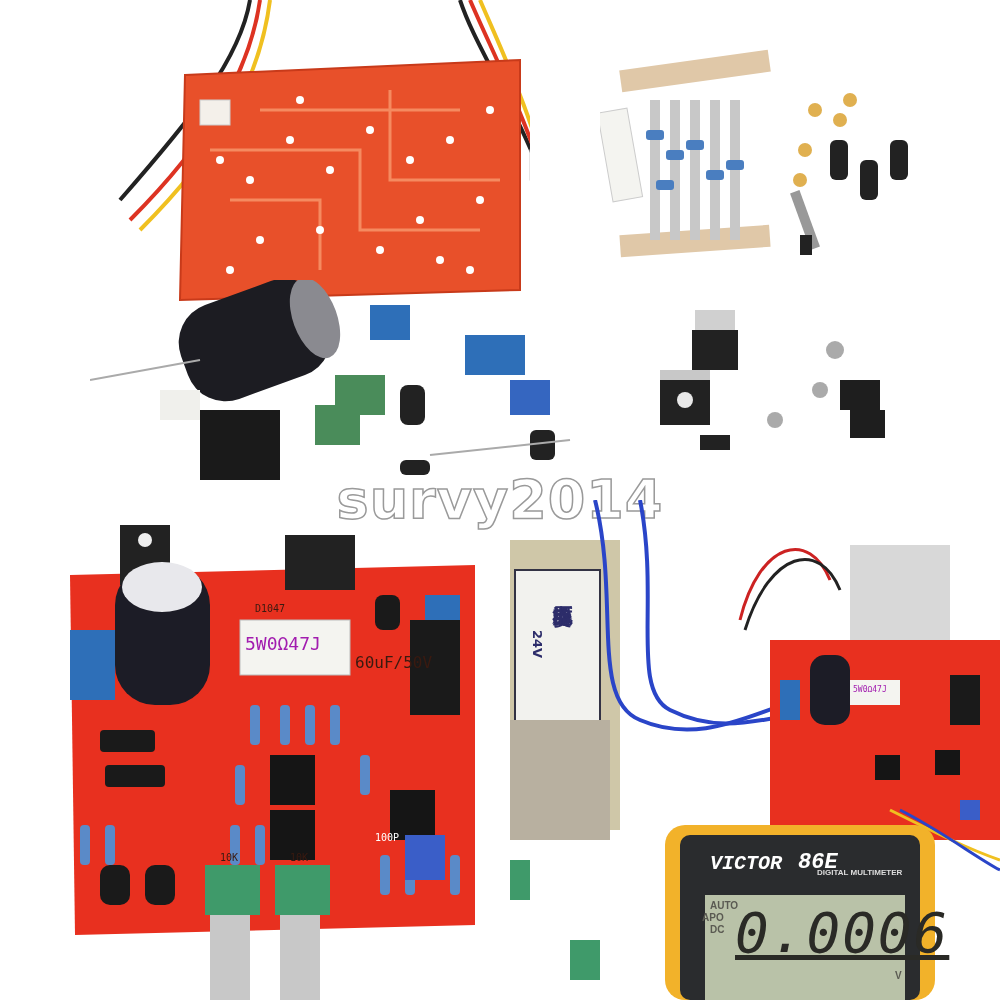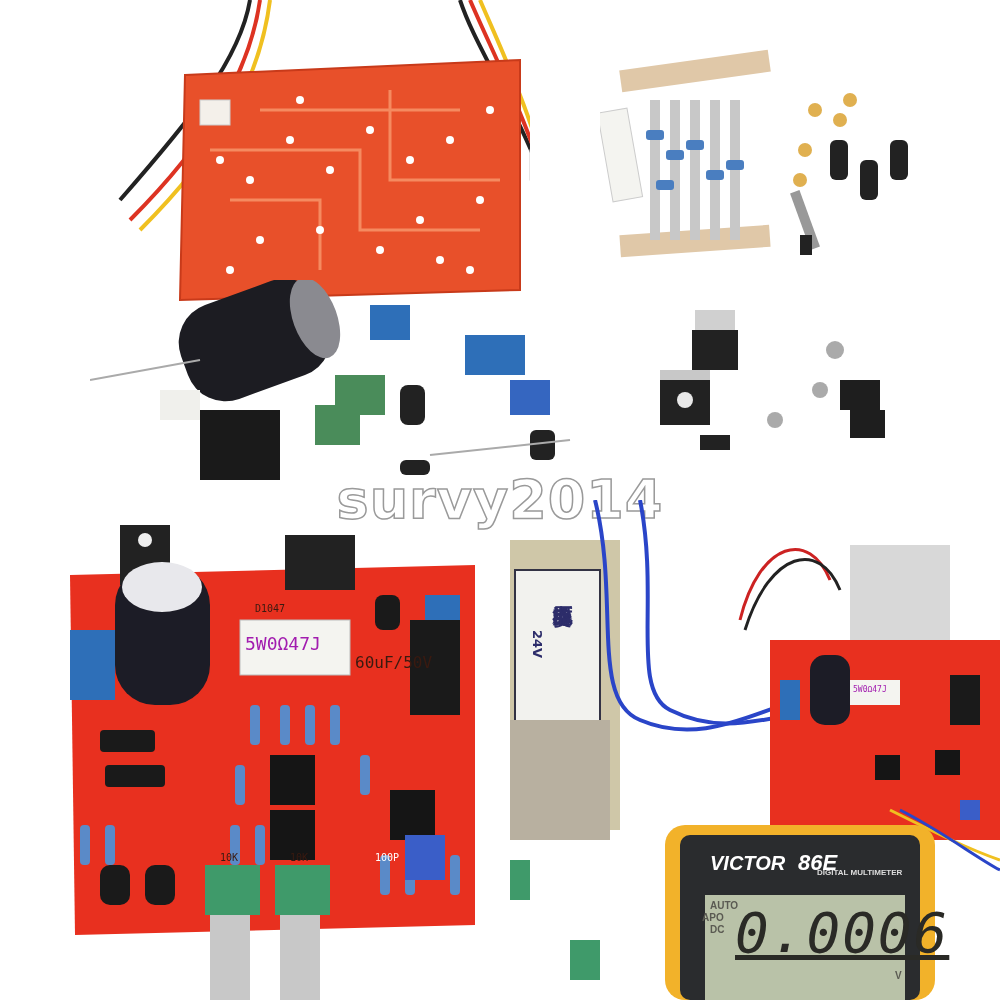--- a/index.html
+++ b/index.html
@@ -1,21 +1,21 @@
 <!DOCTYPE html>
 <html><head>
 <meta charset="utf-8">
 <style>
   html,body{margin:0;padding:0;}
   body{width:1000px;height:1000px;background:#ffffff;position:relative;overflow:hidden;font-family:"Liberation Sans",sans-serif;}
   .panel{position:absolute;overflow:hidden;}
   svg{display:block;}
   .watermark{position:absolute;left:335px;top:468px;width:330px;text-align:center;font-family:"DejaVu Sans",sans-serif;font-size:54px;font-weight:bold;letter-spacing:1px;color:rgba(255,255,255,0.85);-webkit-text-stroke:1.5px #9a9a9a;}
   .resistor-label{position:absolute;font-family:"DejaVu Sans Mono",monospace;color:#a21caf;}
-  .meter-brand{position:absolute;font-family:Liberation Sans, sans-serif;font-weight:bold;font-style:italic;}
+  .meter-brand{position:absolute;font-family:Liberation Mono, monospace;font-weight:bold;font-style:italic;}
   .lcd-digits{position:absolute;font-family:"DejaVu Sans Mono",monospace;color:#2a2a26;font-style:italic;}
   .lcd-small{position:absolute;font-family:"Liberation Sans",sans-serif;color:#5a5a52;font-size:10px;font-weight:bold;}
   .trafo-text{position:absolute;font-family:"DejaVu Sans",sans-serif;color:#2d2d6a;font-weight:bold;writing-mode:vertical-rl;}
 </style>
 </head>
 <body>
 
 <div class="panel" style="left:60px;top:0;width:470px;height:310px;">
   <svg width="470" height="310">
 
@@ -193,21 +193,21 @@
     <rect x="145" y="340" width="55" height="50" fill="#3f9a6a"></rect>
     <rect x="215" y="340" width="55" height="50" fill="#3f9a6a"></rect>
     <rect x="150" y="390" width="40" height="85" fill="#c8c8c8"></rect>
     <rect x="220" y="390" width="40" height="85" fill="#c8c8c8"></rect>
   </svg>
   <div class="resistor-label" style="left:185px;top:108px;font-size:18px;">5W0Ω47J</div>
   <div class="resistor-label" style="left:195px;top:78px;font-size:10px;color:#3a1a10;">D1047</div>
   <div class="resistor-label" style="left:295px;top:128px;font-size:16px;color:#3a1a10;">60uF/50V</div>
   <div class="resistor-label" style="left:160px;top:327px;font-size:10px;color:#3a1a10;">10K</div>
   <div class="resistor-label" style="left:230px;top:327px;font-size:10px;color:#3a1a10;">10K</div>
-  <div class="resistor-label" style="left:315px;top:307px;font-size:10px;color:#fff;margin-top:20px;">100P</div>
+  <div class="resistor-label" style="left:315px;top:307px;font-size:10px;color:#fff;">100P</div>
 </div>
 
 <div class="panel" style="left:510px;top:500px;width:490px;height:500px;">
   <svg width="490" height="500">
 
     <rect x="0" y="40" width="110" height="290" fill="#cfc7a8"></rect>
     <rect x="5" y="70" width="85" height="200" fill="#f2f2ee" stroke="#334" stroke-width="2"></rect>
     <rect x="0" y="220" width="100" height="120" fill="#b8b0a0"></rect>
 
     <path d="M85 0 C110 100 80 200 130 220 C200 250 260 200 300 200" stroke="#2a45c8" stroke-width="4" fill="none"></path>

